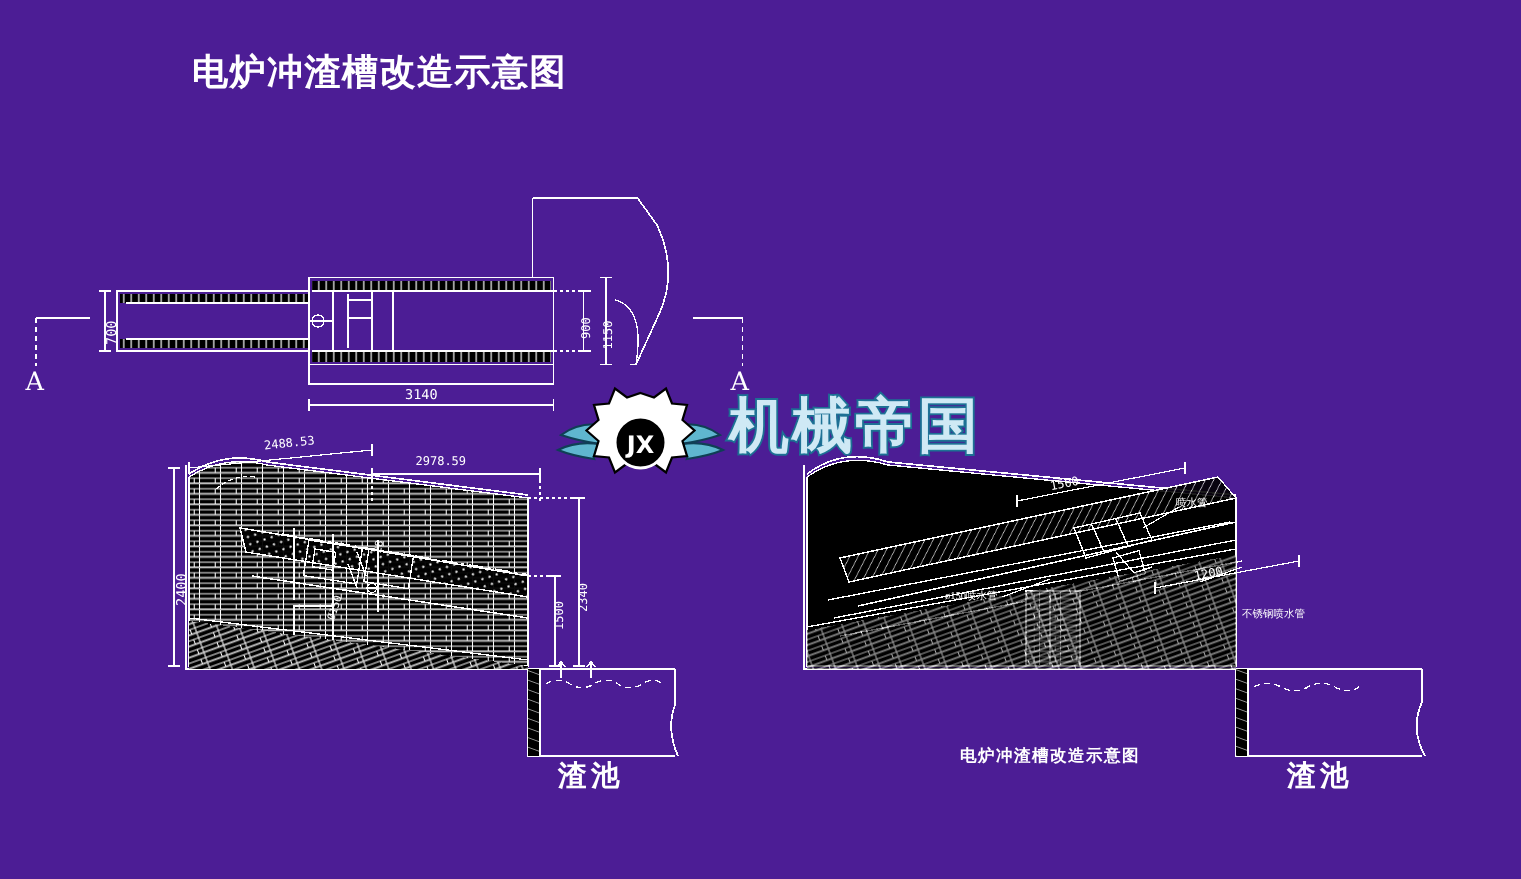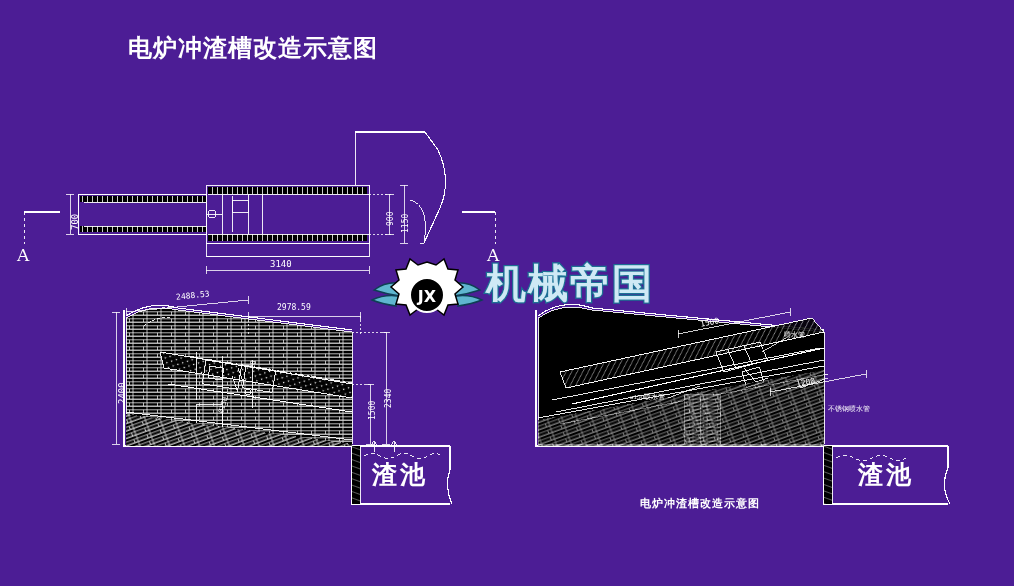--- a/index.html
+++ b/index.html
@@ -10,21 +10,21 @@
 
   .ttl{position:absolute;font-weight:700;letter-spacing:1px;white-space:nowrap;}
   #main-title{left:128px;top:32px;font-size:24px;font-family:"DejaVu Sans","Liberation Sans",sans-serif;}
   #sub-caption{left:640px;top:496px;font-size:11px;font-weight:700;}
 
   .dim{position:absolute;white-space:nowrap;font-size:9px;color:#fff;
        font-family:"DejaVu Sans Mono","Liberation Mono",monospace;letter-spacing:0px;}
   .dim.v{transform-origin:0 0;}
   .lbl{position:absolute;white-space:nowrap;font-size:7px;color:#fff;}
   .secmark{position:absolute;font-size:17px;color:#fff;font-family:"DejaVu Serif","Liberation Serif",serif;}
-  .pitlbl{position:absolute;font-size:25px;font-weight:700;color:#fff;letter-spacing:3px;}
+  .pitlbl{position:absolute;font-size:19px;font-weight:700;color:#fff;letter-spacing:3px;margin-top:46px;}
 
   
   #watermark{position:absolute;left:368px;top:252px;width:292px;height:82px;}
   #wm-text{position:absolute;left:118px;top:4px;font-size:40px;font-weight:700;
     color:#cfe9f5;letter-spacing:2px;
     -webkit-text-stroke:2.5px #1d6f93;paint-order:stroke fill;
     text-shadow:0 0 1px #2b7fa3;}
   #wm-url{position:absolute;left:120px;top:46px;font-size:21px;font-weight:700;
     color:#ffffff;letter-spacing:1px;-webkit-text-stroke:2px #000;paint-order:stroke fill;}
   #wm-logo{position:absolute;left:0;top:2px;width:118px;height:78px;}

